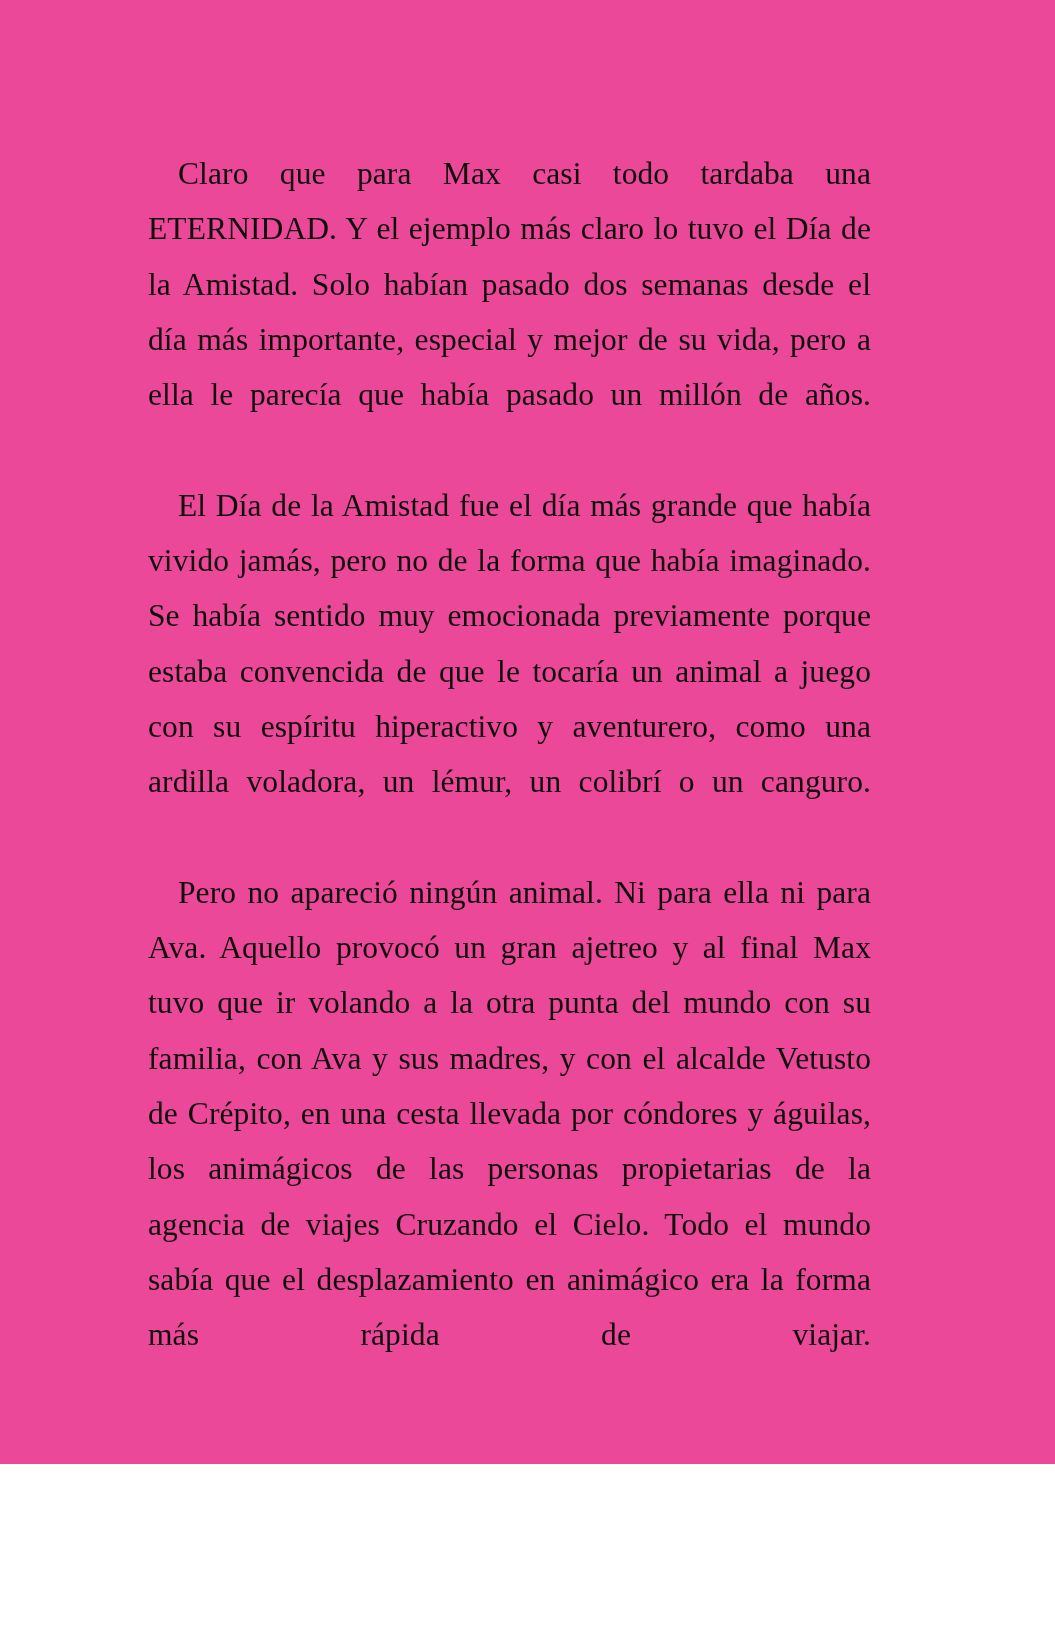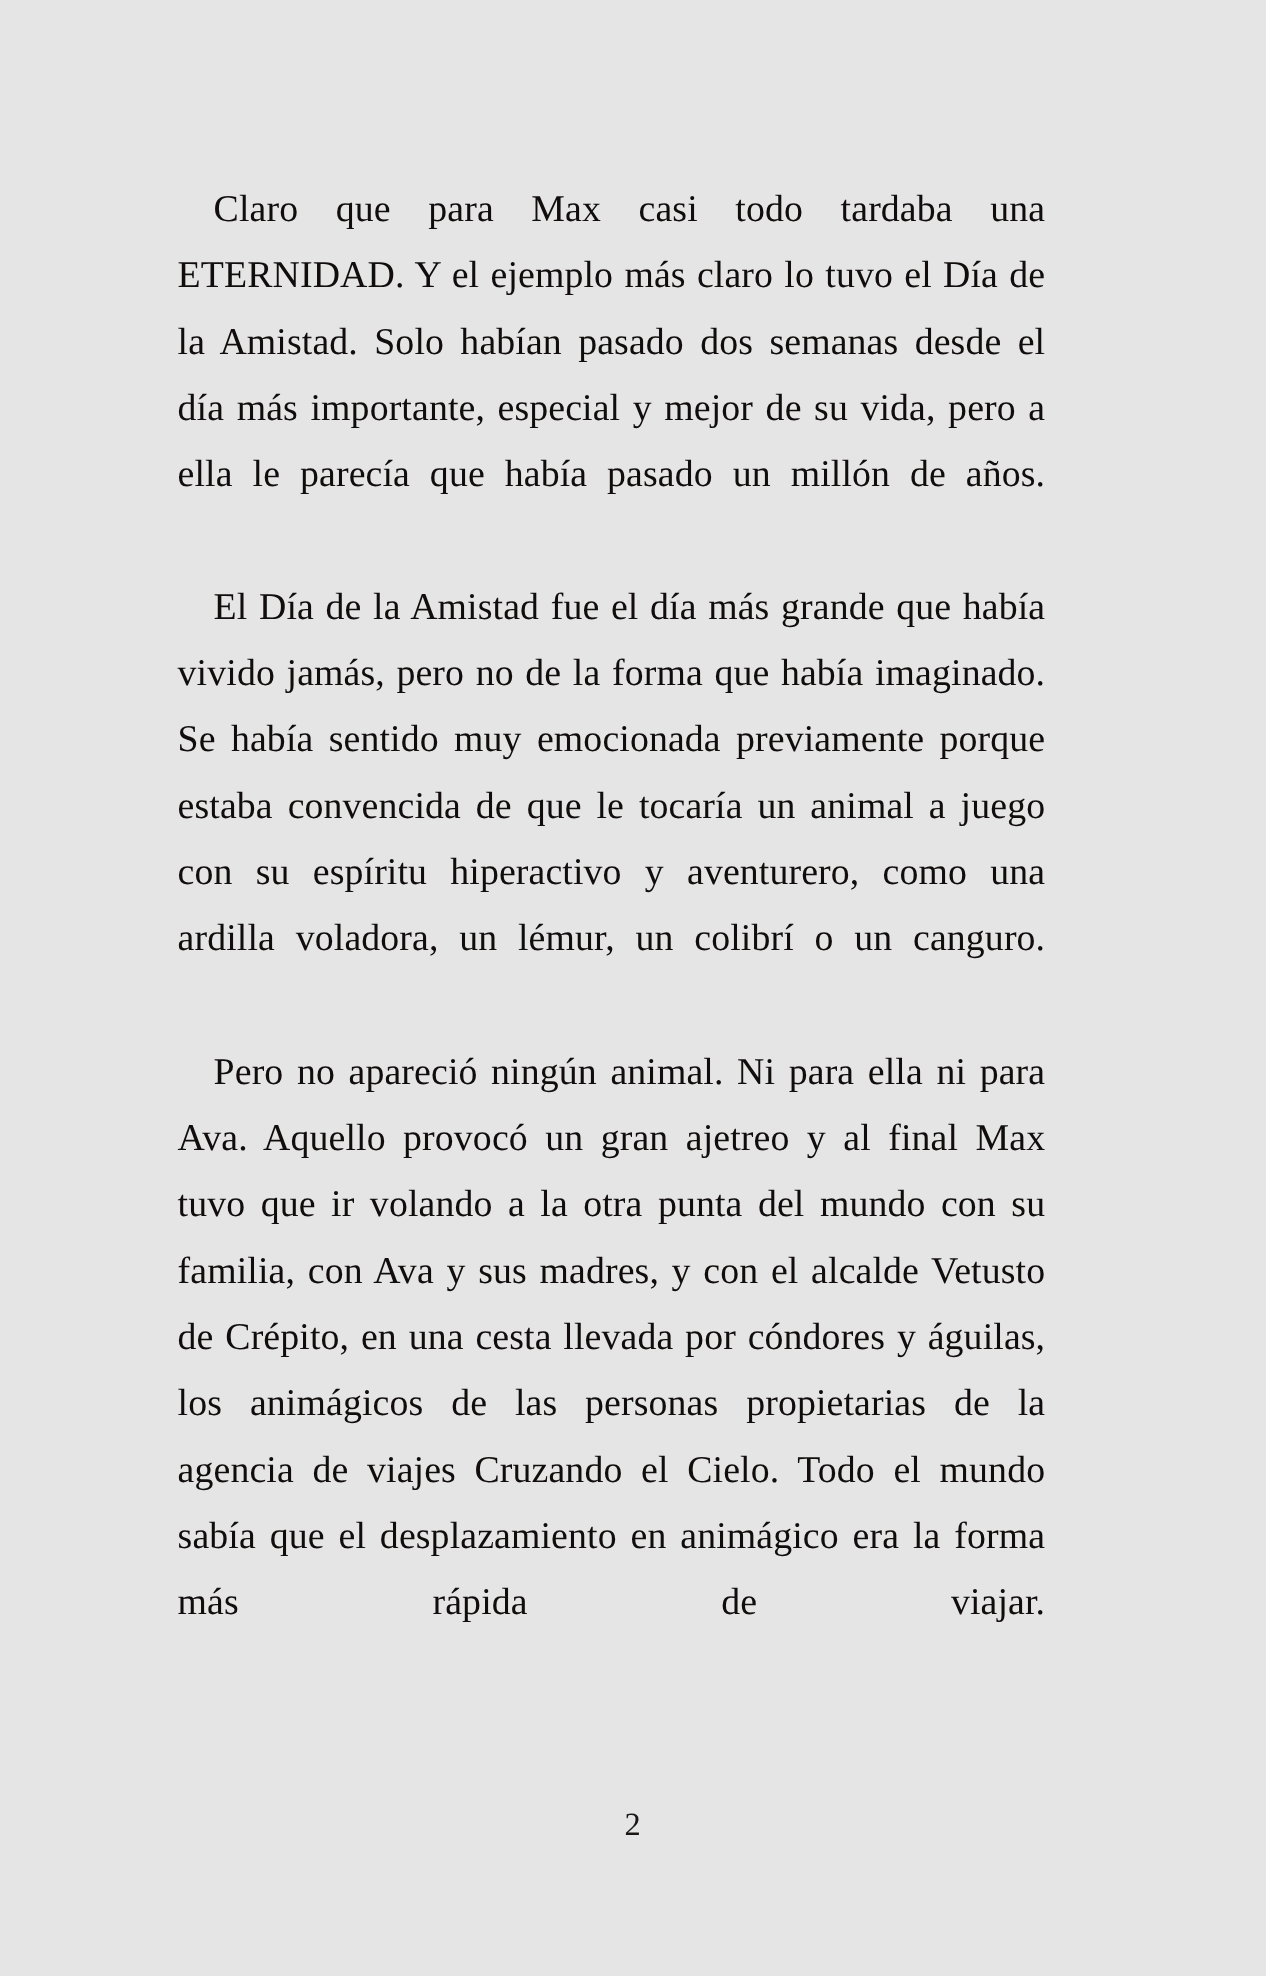--- a/index.html
+++ b/index.html
@@ -5,22 +5,22 @@
 <style>
   html, body {
     margin: 0;
     padding: 0;
     background: #ffffff;
   }
 
   .page {
     position: relative;
     width: 1055px;
-    height: 1647px;
-    background: #e5e5e5;
+    height: 1464px;
+    background: #ec4899;
     overflow: hidden;
     box-sizing: border-box;
   }
 
   .text-block {
     position: absolute;
     left: 148px;
     top: 146px;
     width: 723px;
   }

